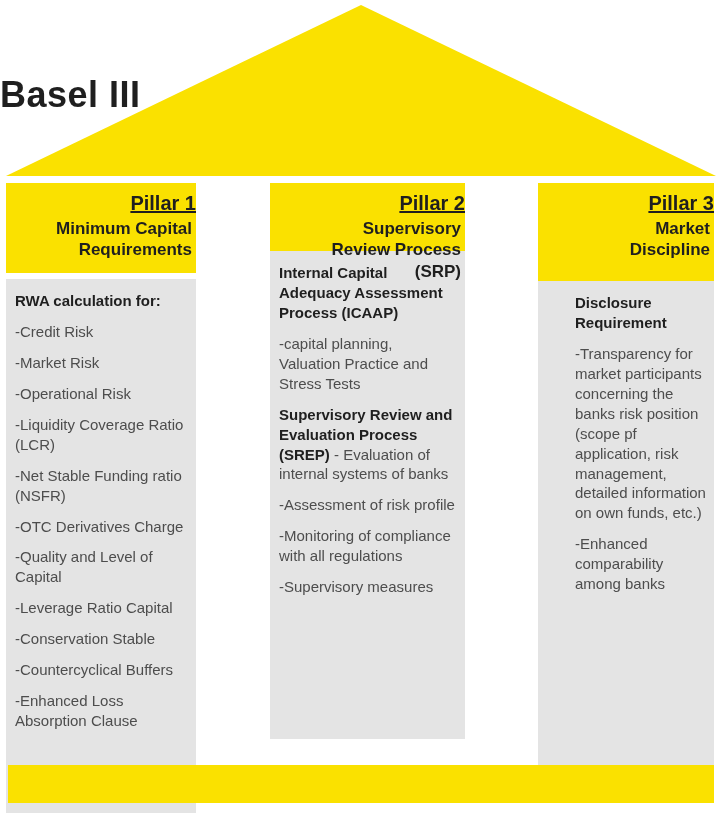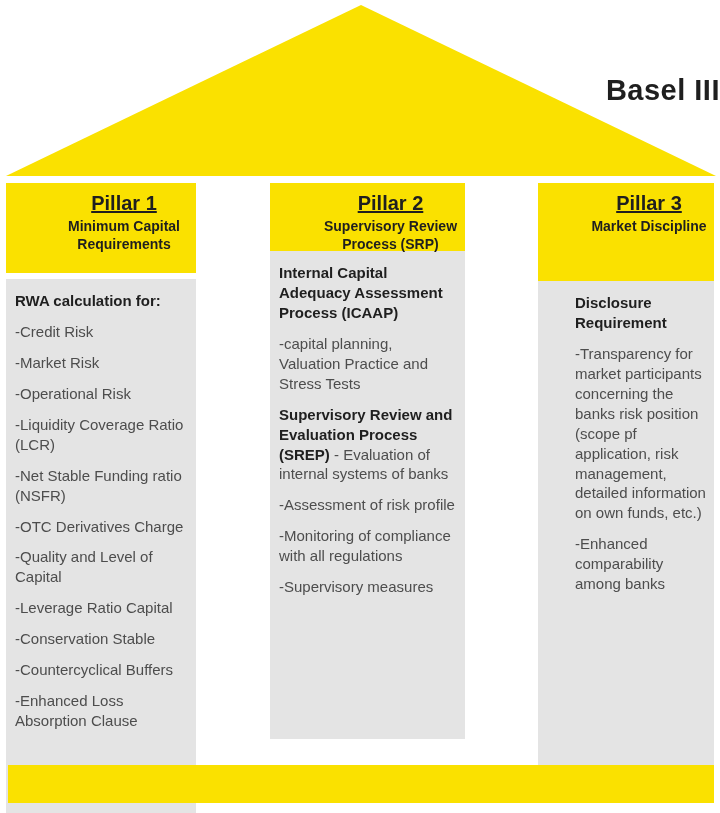--- a/index.html
+++ b/index.html
@@ -6,41 +6,41 @@
   .canvas{
     position:relative;width:720px;height:813px;background:#ffffff;
     font-family:"Liberation Sans", sans-serif;overflow:hidden;
   }
   .roof{
     position:absolute;left:6px;top:5px;width:710px;height:171px;
     background:var(--yellow,#FAE100);
     clip-path:polygon(50% 0, 100% 100%, 0 100%);
   }
   .roof-title{
-    position:absolute;left:0;right:0;top:74px;text-align:right;
-    font-size:29px;font-weight:bold;color:var(--heading-text,#1c1c1c);
+    position:absolute;left:0;right:0;top:74px;text-align:left;
+    font-size:36px;font-weight:bold;color:var(--heading-text,#1c1c1c);
     letter-spacing:0.5px;
   }
   .pillar{position:absolute;top:183px;}
   .p1{left:6px;width:190px;}
   .p2{left:270px;width:195px;}
   .p3{left:538px;width:176px;}
   .pillar-head{
-    background:var(--yellow,#FAE100);text-align:center;
+    background:var(--yellow,#FAE100);text-align:right;
     padding-top:9px;box-sizing:border-box;padding-left:46px;
   }
   .p1 .pillar-head{height:90px;margin-bottom:6px;}
   .p2 .pillar-head{height:68px;}
   .p3 .pillar-head{height:98px;}
   .pillar-title{
     font-size:20px;font-weight:bold;text-decoration:underline;
     color:var(--heading-text,#1c1c1c);margin-bottom:3px;
   }
   .pillar-subtitle{
-    font-size:14px;font-weight:bold;color:var(--heading-text,#1c1c1c);
+    font-size:17px;font-weight:bold;color:var(--heading-text,#1c1c1c);
     line-height:1.25;padding:0 4px;
   }
   .pillar-body{
     background:var(--column-gray,#E4E4E4);box-sizing:border-box;
     padding:12px 8px 8px 9px;overflow:hidden;
   }
   .p1 .pillar-body{height:540px;}
   .p2 .pillar-body{height:488px;}
   .p3 .pillar-body{height:490px;padding-left:37px;}
   .pillar-body p{

